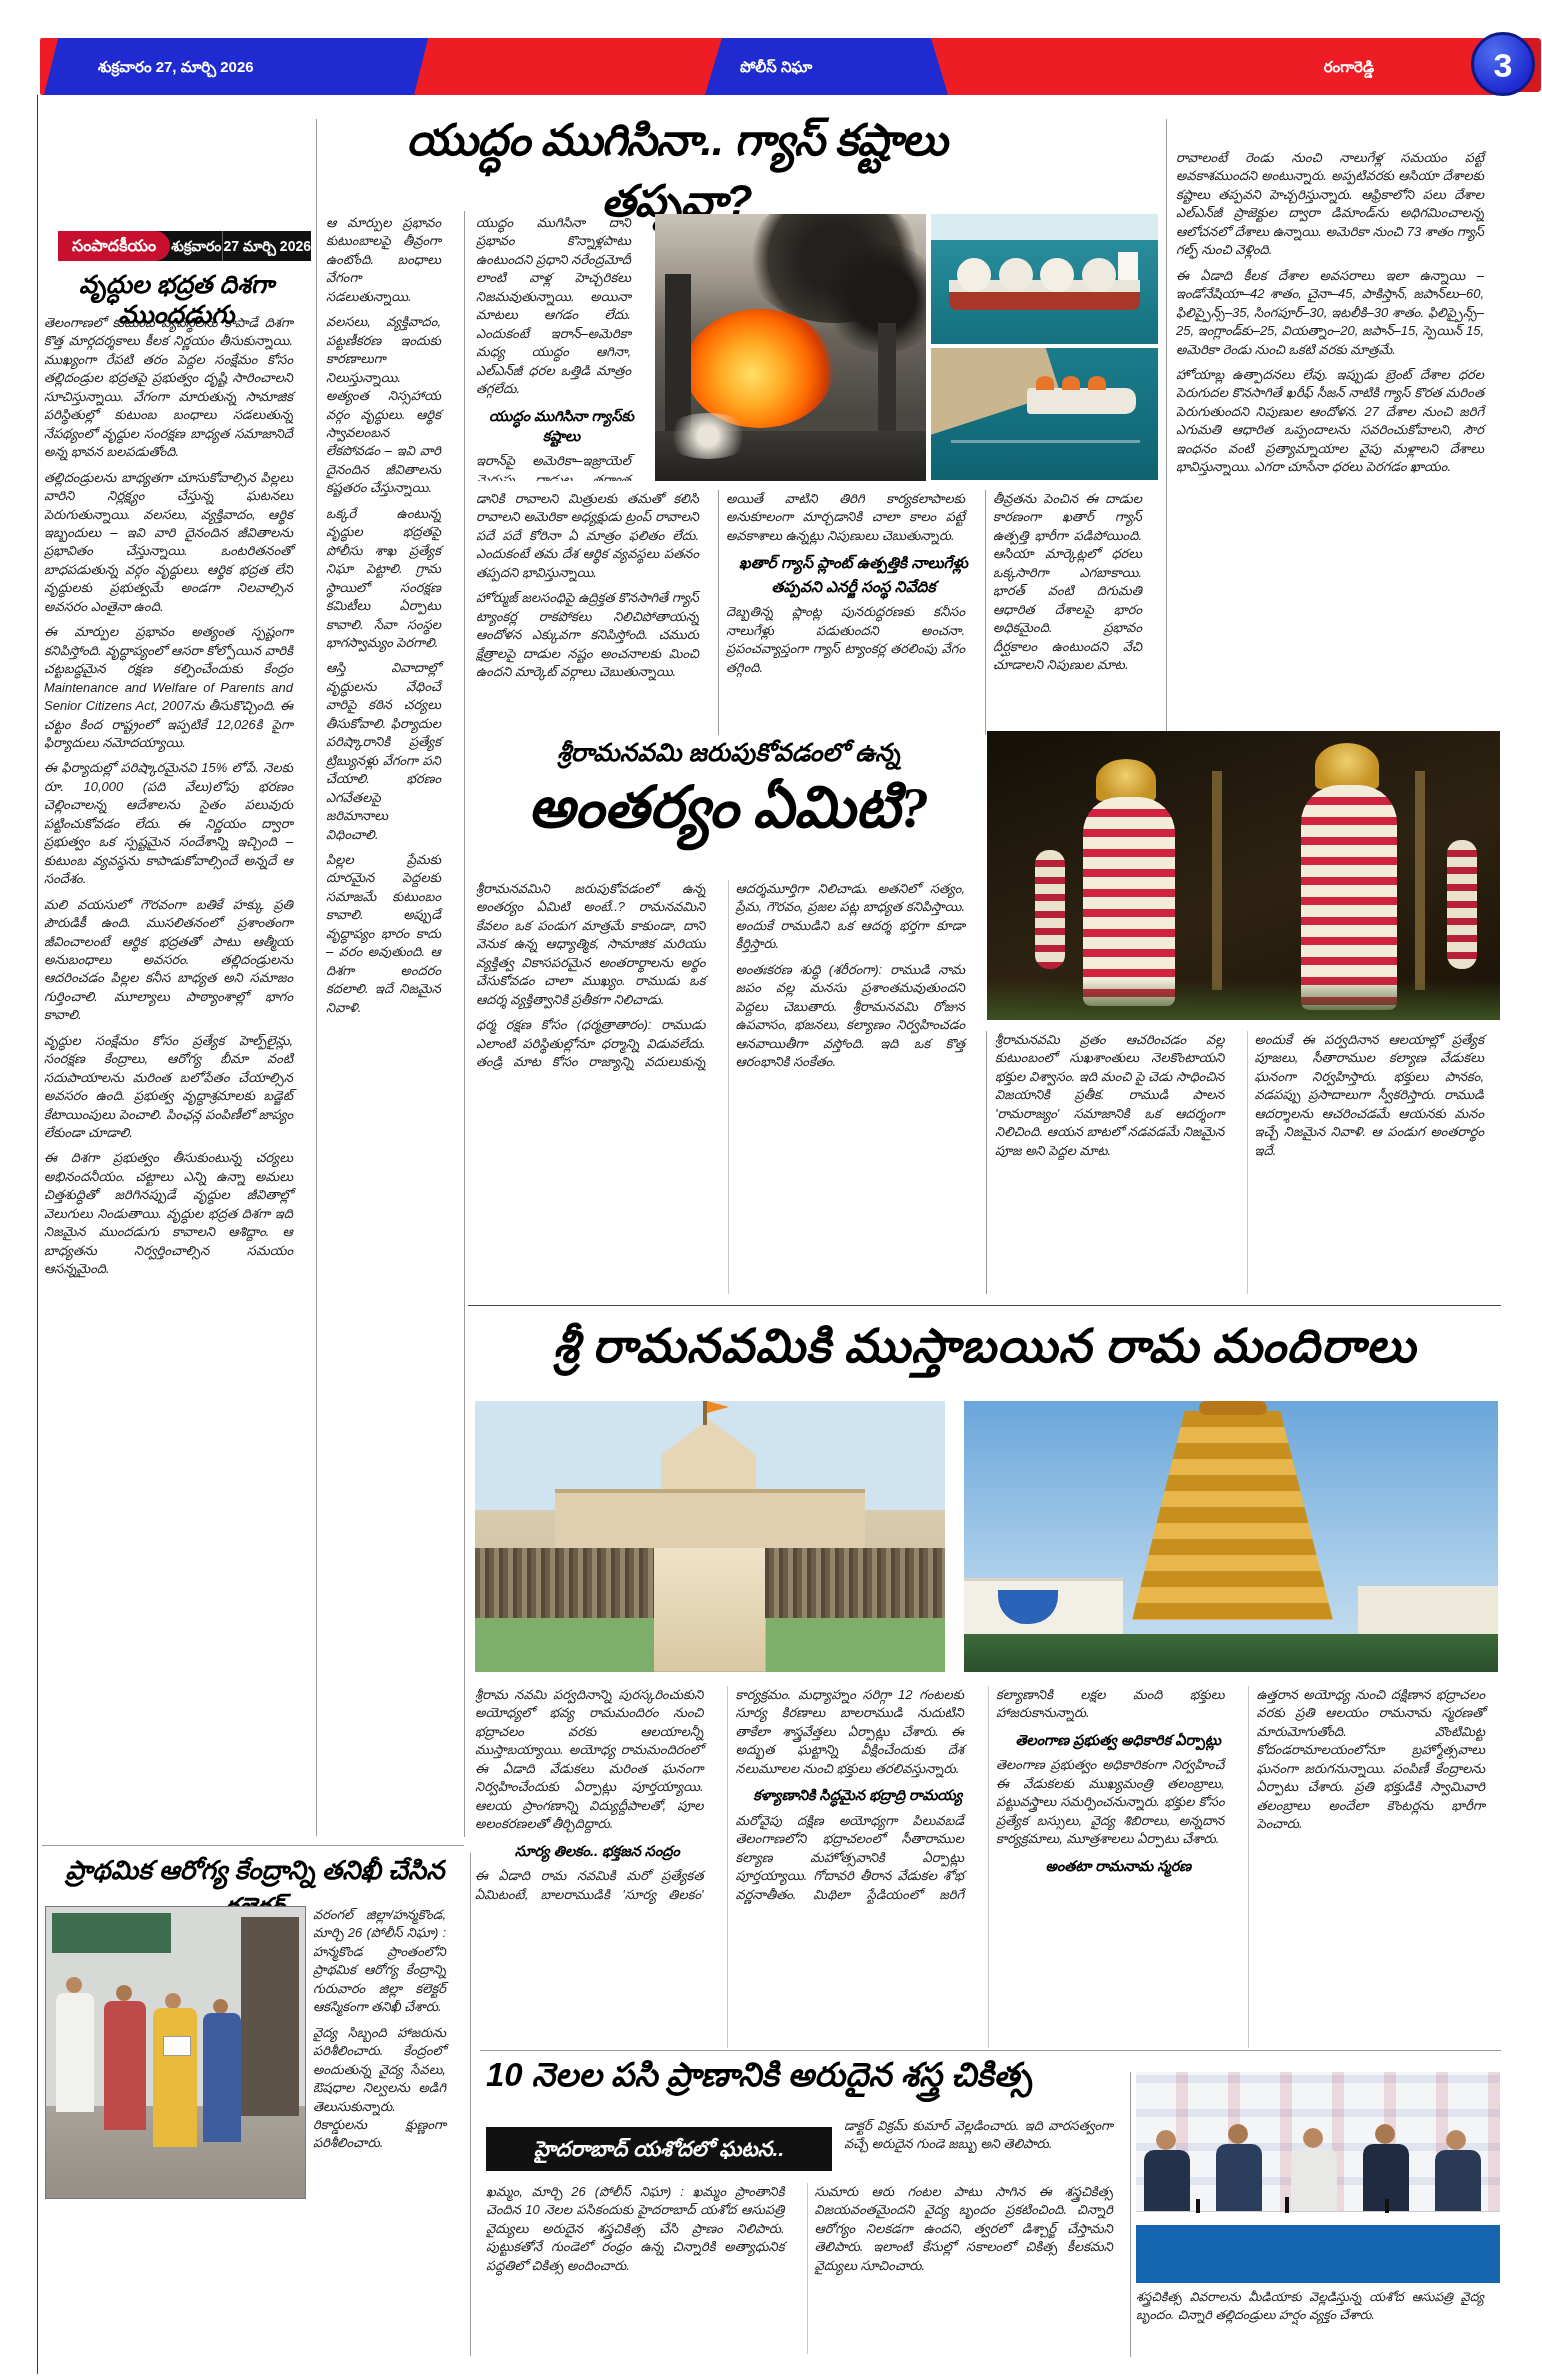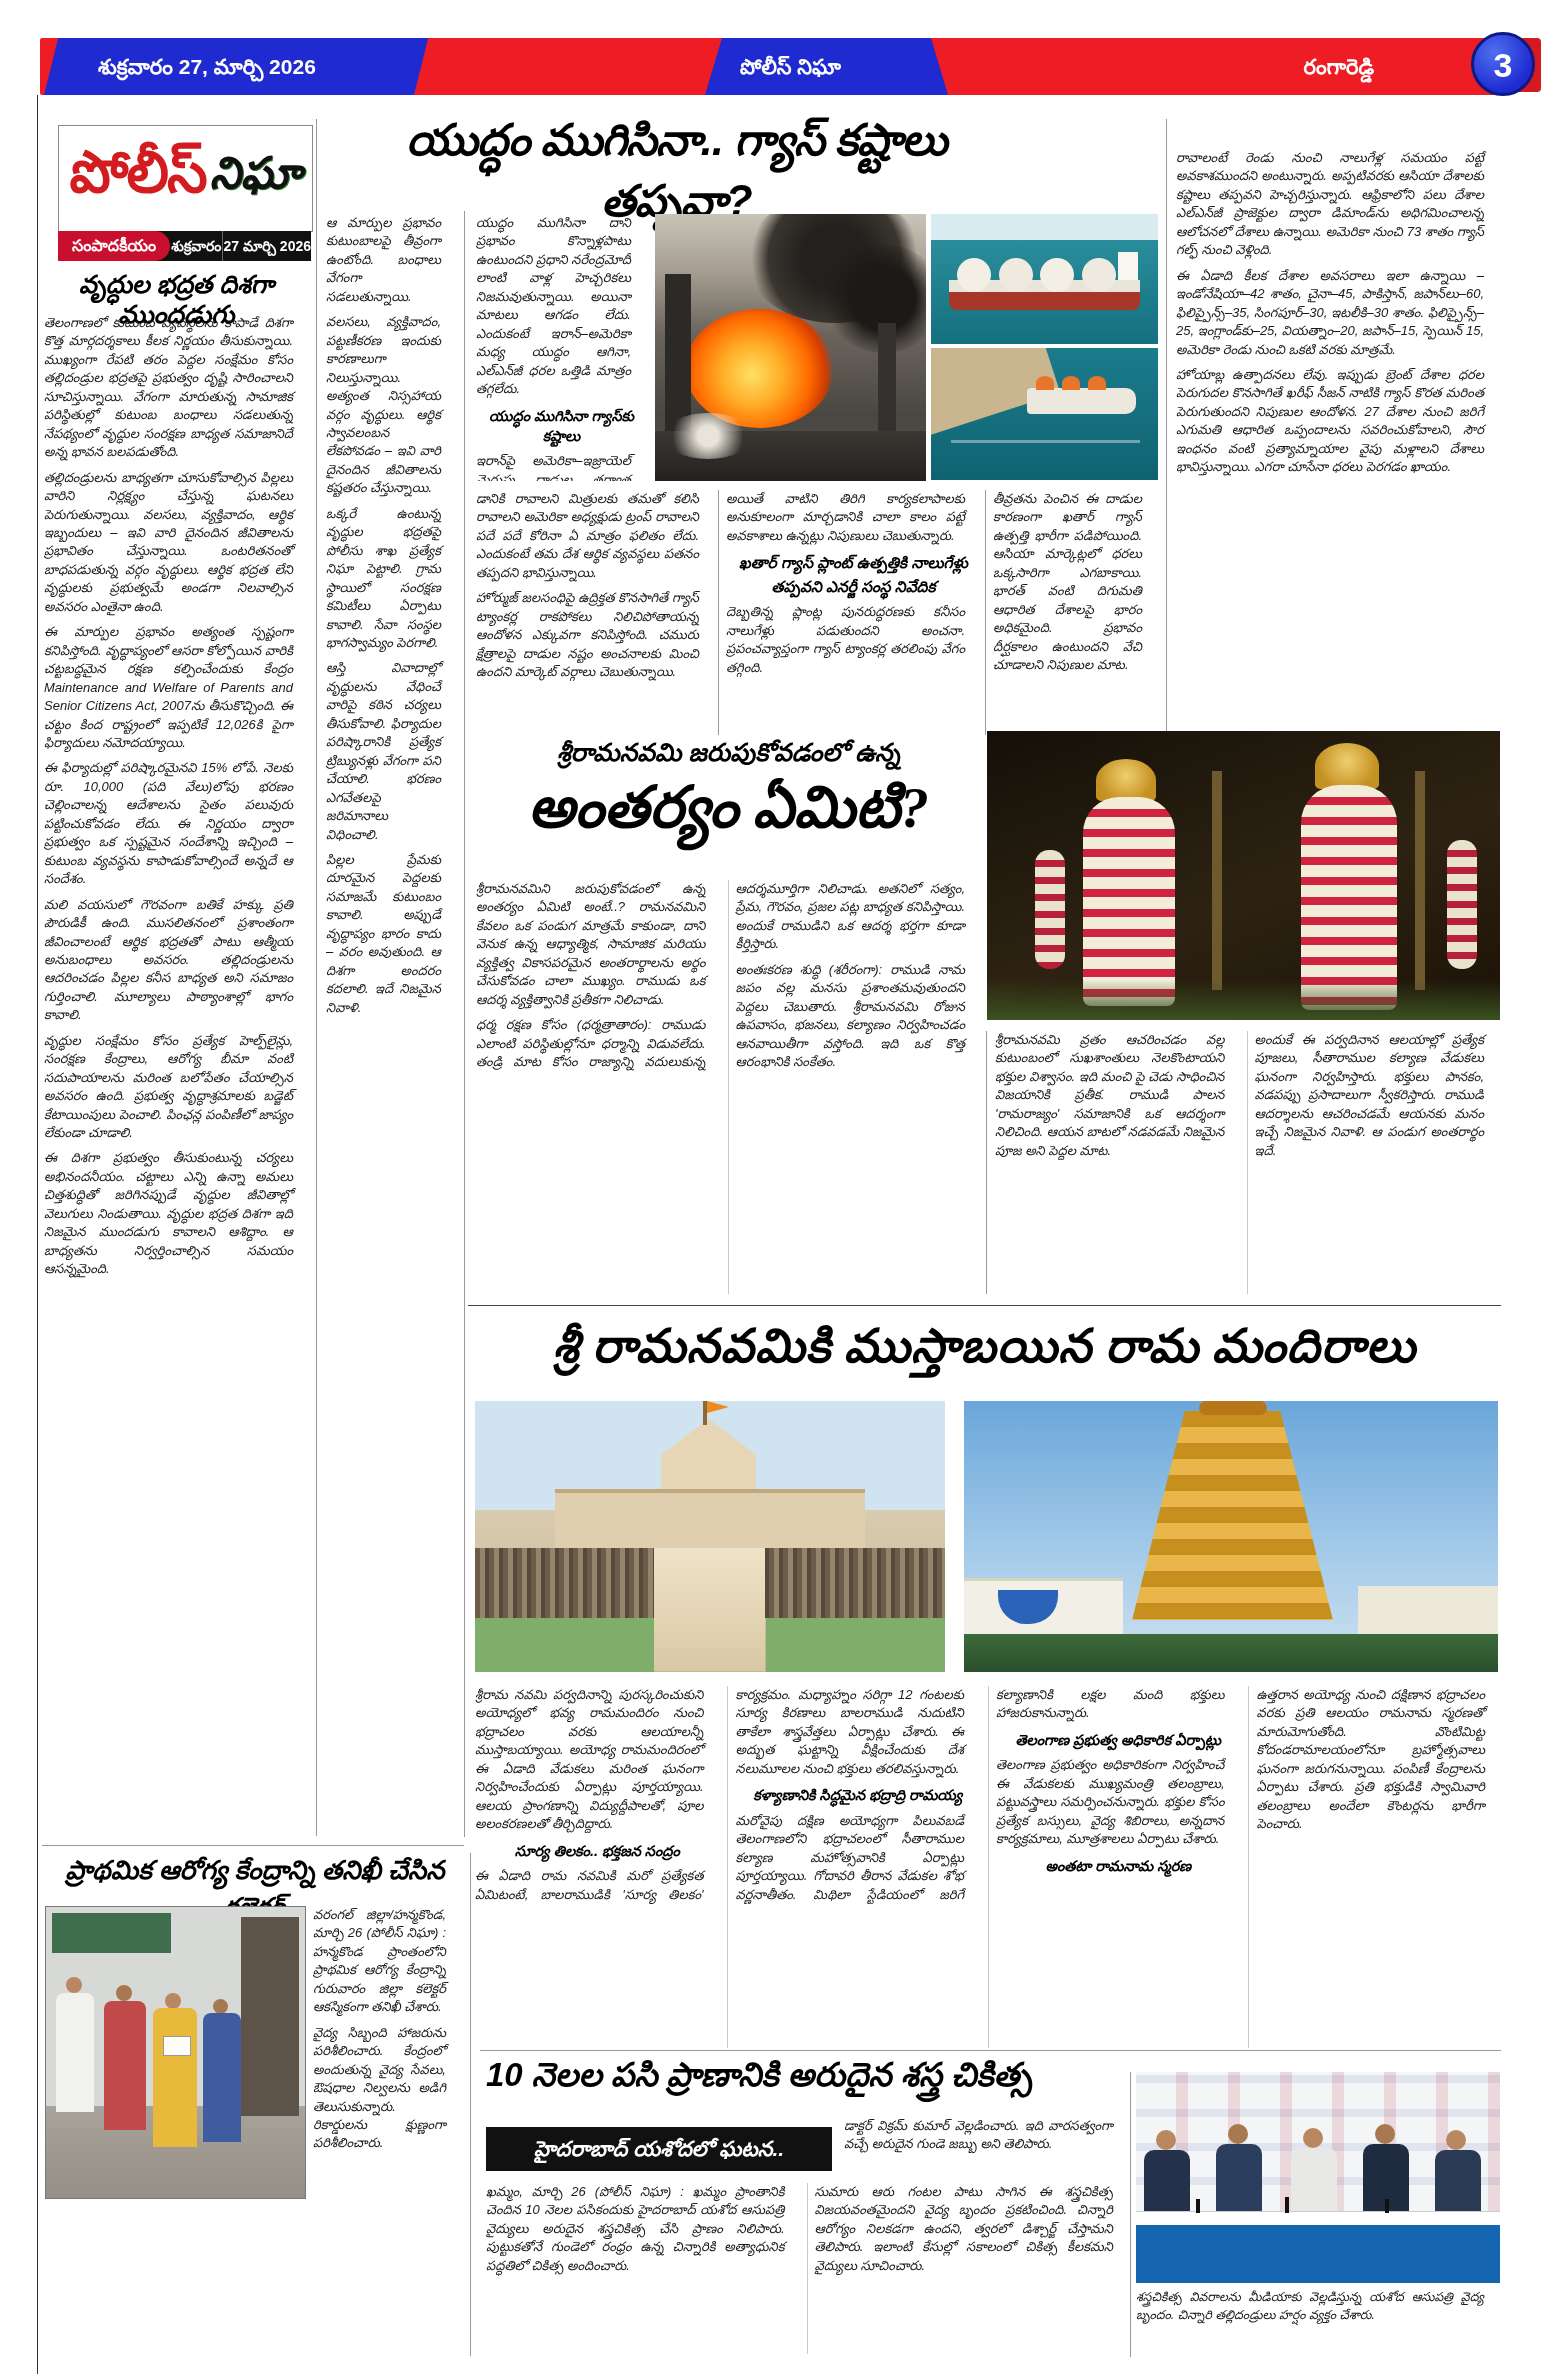--- a/index.html
+++ b/index.html
@@ -13,21 +13,21 @@
   .cols2{column-count:2;column-gap:14px;column-rule:1px solid #c9c9c9;}
   .cols4{column-count:4;column-gap:16px;column-rule:1px solid #c9c9c9;}
   .subhead{font-weight:700;text-align:center;font-size:14.4px;margin:4px 0 6px 0;color:#000;}
   .quote{font-weight:700;text-align:center;font-size:15.4px;line-height:1.4;margin:6px 0;color:#000;}
   .headline{font-weight:800;color:#000;}
   
   .topbar{position:absolute;left:40px;top:38px;width:1463px;height:57px;background:#ee1c24;border-radius:2px;}
   .tb-seg{position:absolute;top:0;height:57px;background:#1f2bd0;}
   .tb-left{left:4px;width:370px;transform:skewX(-14deg);transform-origin:bottom left;}
   .tb-center{left:665px;width:243px;clip-path:polygon(7% 0,93% 0,100% 100%,0 100%);}
-  .tb-text{position:absolute;color:#fff;font-weight:700;font-size:21px;line-height:57px;white-space:nowrap;}
+  .tb-text{position:absolute;color:#fff;font-weight:700;font-size:15px;line-height:57px;white-space:nowrap;}
   .badge{position:absolute;left:1431px;top:-6px;width:64px;height:64px;border-radius:50%;
          background:radial-gradient(circle at 35% 30%,#4f6ff0,#1f2bd0 70%);border:3px solid #0d1a86;
          color:#fff;font-weight:800;font-size:34px;text-align:center;line-height:60px;box-sizing:border-box;}
   .badge-book{position:absolute;left:1471px;top:0px;width:30px;height:54px;background:#d41920;border-radius:4px;}
   
   .masthead{position:absolute;left:58px;top:125px;width:253px;height:105px;border:1px solid #8a8a8a;
             display:flex;align-items:center;justify-content:center;gap:4px;background:#fff;}
   .mh-title{color:#d21c1f;font-size:58px;font-weight:900;letter-spacing:-2px;}
   .mh-logo{color:#111;font-size:44px;font-weight:900;font-style:italic;text-shadow:1px 1px 0 #2c7a2c;}
   .ed-bar{position:absolute;left:58px;top:231px;width:253px;height:30px;background:#111;display:flex;}
@@ -48,24 +48,20 @@
   <div class="topbar">
     <div class="tb-seg tb-left"></div>
     <div class="tb-seg tb-center"></div>
     <span class="tb-text" style="left:58px;">శుక్రవారం 27, మార్చి 2026</span>
     <span class="tb-text" style="left:700px;">పోలీస్ నిఘా</span>
     <span class="tb-text" style="right:129px;">రంగారెడ్డి</span>
     <div class="badge-book"></div>
     <div class="badge">3</div>
   </div>
 
-  <div class="masthead">
-    <span class="mh-title">పోలీస్</span>
-    <span class="mh-logo">నిఘా</span>
-  </div>
   <div class="ed-bar">
     <span class="ed-pill">సంపాదకీయం</span>
     <span class="ed-date"><span>శుక్రవారం</span></span>
     <span class="ed-date" style="border-left:1px solid #666;"><span>27 మార్చి 2026</span></span>
   </div>
 
   <div class="abs headline" style="left:42px;top:269px;width:269px;font-size:25px;text-align:center;line-height:1.2;">వృద్ధుల భద్రత దిశగా ముందడుగు</div>
 
   <div class="abs body-text" style="left:44px;top:314px;width:265px;height:1520px;">
     <p>తెలంగాణలో కుటుంబ వ్యవస్థలను కాపాడే దిశగా కొత్త మార్గదర్శకాలు కీలక నిర్ణయం తీసుకున్నాయి. ముఖ్యంగా రేపటి తరం పెద్దల సంక్షేమం కోసం తల్లిదండ్రుల భద్రతపై ప్రభుత్వం దృష్టి సారించాలని సూచిస్తున్నాయి. వేగంగా మారుతున్న సామాజిక పరిస్థితుల్లో కుటుంబ బంధాలు సడలుతున్న నేపథ్యంలో వృద్ధుల సంరక్షణ బాధ్యత సమాజానిదే అన్న భావన బలపడుతోంది.</p>

